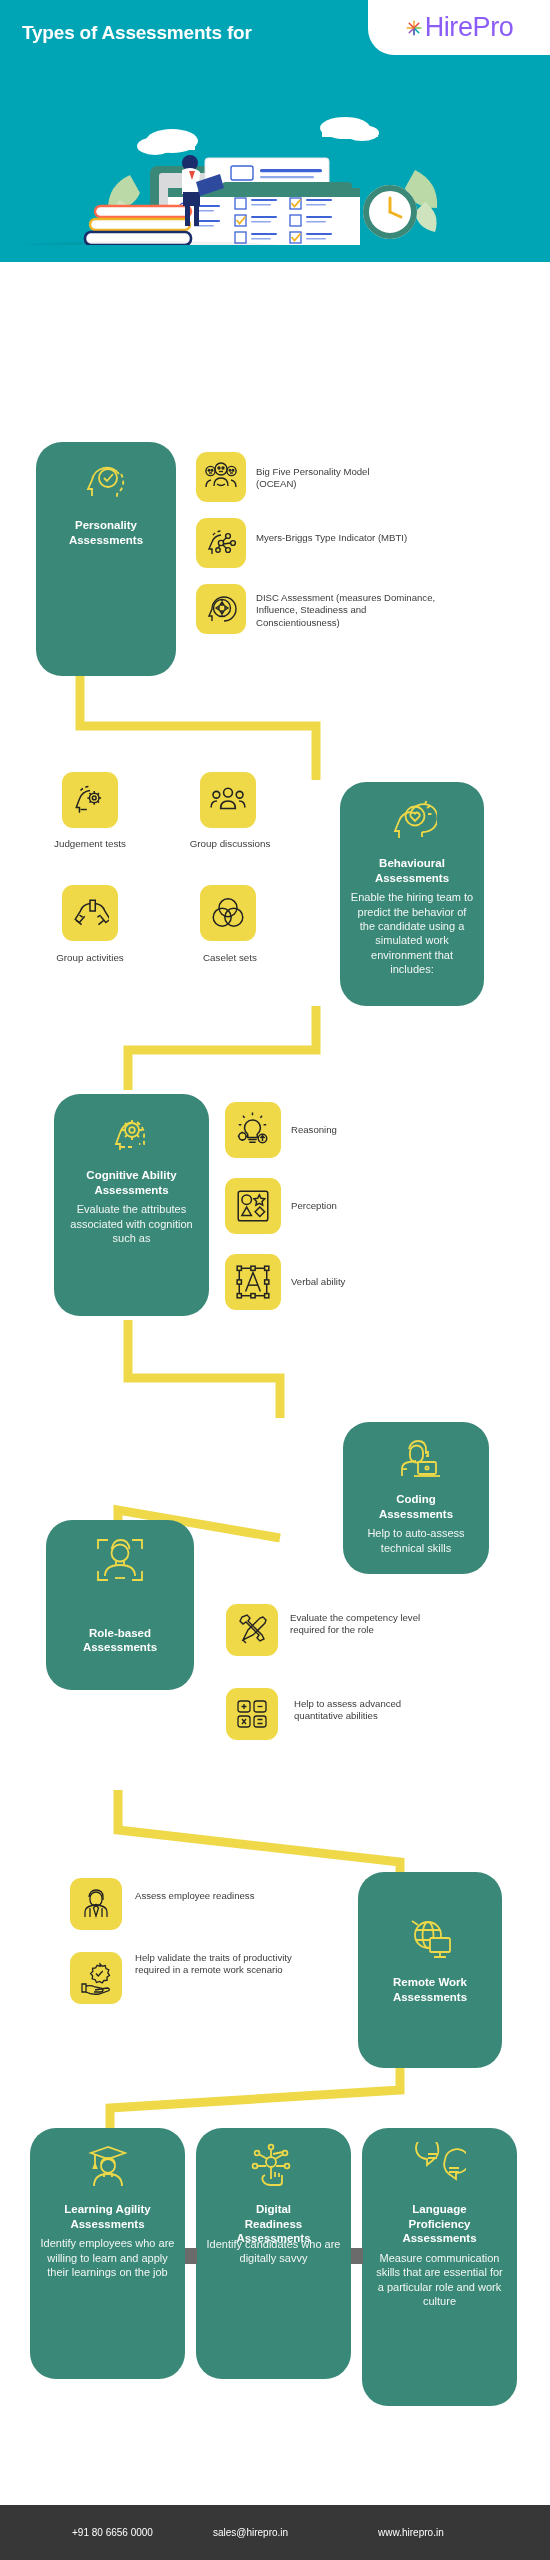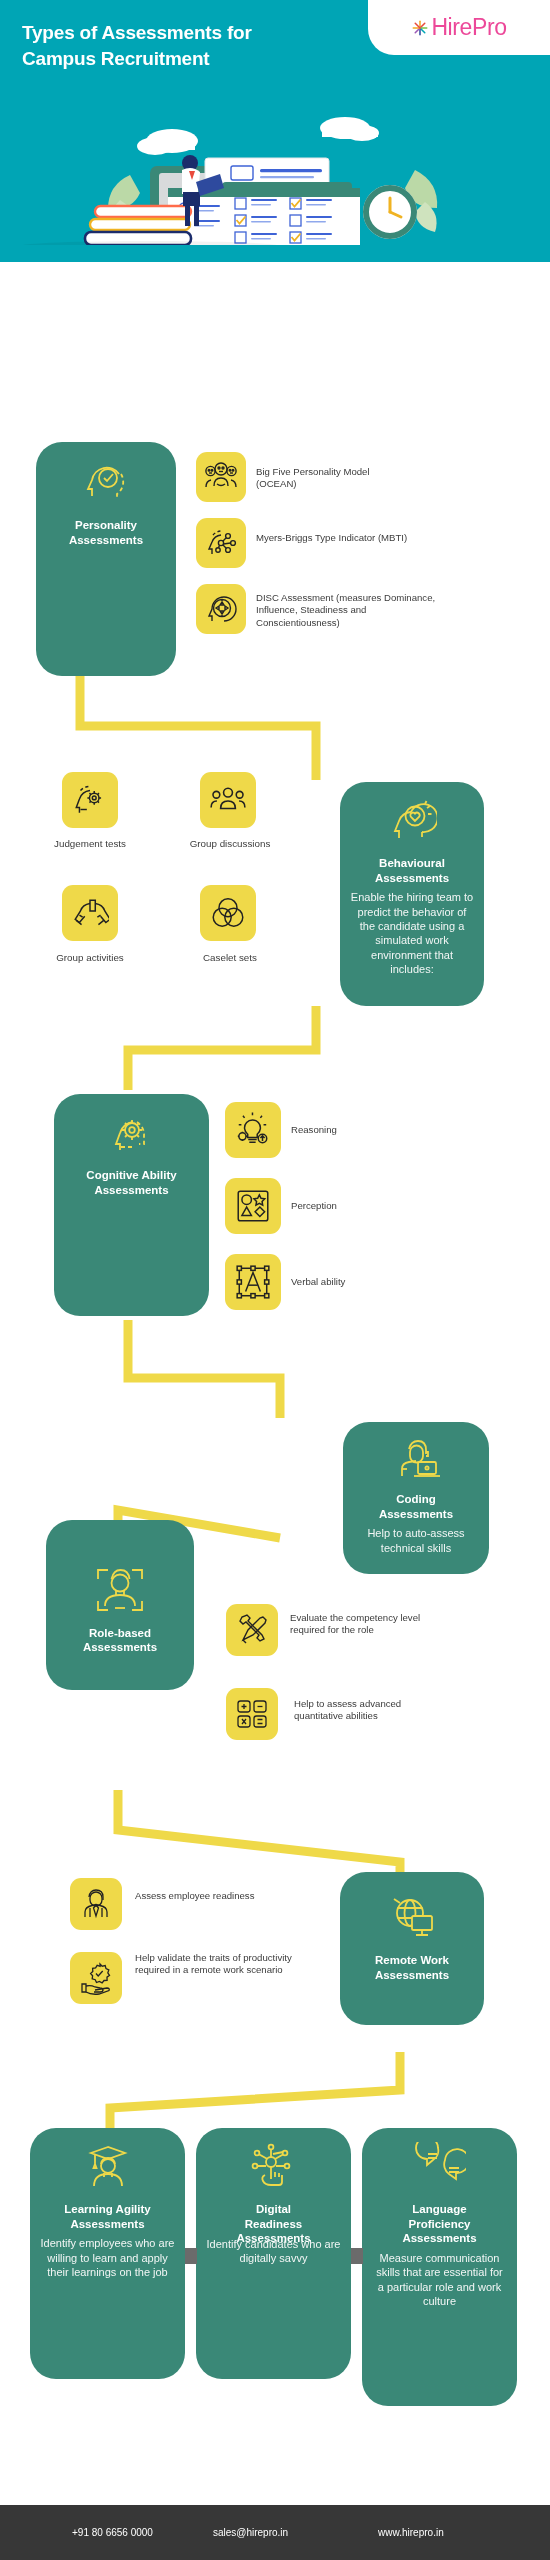--- a/index.html
+++ b/index.html
@@ -15,21 +15,21 @@
     position:absolute; left:22px; top:20px; width:320px;
     color:#fff; font-weight:bold; font-size:19px; line-height:1.38;
     letter-spacing:-0.2px;
   }
   .logo-pill {
     position:absolute; right:0; top:0; width:182px; height:55px;
     background:#fff; border-bottom-left-radius:26px;
     display:flex; align-items:center; justify-content:center; gap:2px;
   }
   .logo-star { width:18px; height:18px; flex:0 0 auto; }
-  .logo-text { font-size:23px; font-weight:500; color:#ec4899; letter-spacing:-0.4px; }
+  .logo-text { font-size:27px; font-weight:500; color:#8b5cf6; letter-spacing:-0.4px; }
 
   
   .illus { position:absolute; left:0; top:70px; width:550px; height:175px; }
 
   
   .flow { position:absolute; left:0; top:0; width:550px; height:2560px; pointer-events:none; }
 
   
   .tcard {
     position:absolute; background:#3A8877; border-radius:26px;
@@ -57,21 +57,20 @@
   .f1 { margin-left:72px; }
   .f2 { margin-left:60px; }
   .f3 { margin-left:90px; }
 </style>
 </head>
 <body>
 
 <div class="hero">
   <div class="hero-title">
     <div>Types of Assessments for</div>
-    <div>Campus Recruitment</div>
   </div>
 
   <div class="logo-pill">
     <span class="logo-star">
       <svg viewBox="0 0 20 20" width="18" height="18">
         <g stroke-width="1.7" stroke-linecap="round">
           <line x1="10" y1="10" x2="10" y2="2.5" stroke="#F5A623"></line>
           <line x1="10" y1="10" x2="15.3" y2="4.7" stroke="#E94B3C"></line>
           <line x1="10" y1="10" x2="17.5" y2="10" stroke="#7AC143"></line>
           <line x1="10" y1="10" x2="15.3" y2="15.3" stroke="#00A5B5"></line>
@@ -310,20 +309,21 @@
       <circle cx="25" cy="22" r="7"></circle>
         <circle cx="25" cy="22" r="2.8"></circle>
       <path d="M25 12 v3 M25 29 v3 M15 22 h3 M32 22 h3 M18 15 l2 2 M30 27 l2 2 M32 15 l-2 2 M20 27 l-2 2"></path>
       <path d="M14 39 h4 M21 39 h4"></path>
     </svg>
   </span>
   <div class="t-title">
     <div>Cognitive Ability</div>
     <div>Assessments</div>
   </div>
+  <div class="t-desc">Evaluate the attributes associated with cognition such as</div>
 </div>
 
 <div class="ytile" style="left:225px; top:1102px; width:56px; height:56px;">
   <svg width="38" height="38" viewBox="0 0 36 36" fill="none" stroke="#222" stroke-width="1.4">
     <path d="M22 22 a7.5 7.5 0 1 0 -9 0 v3 h9 z"></path>
     <path d="M13.5 27 h8 M14.5 29.5 h6"></path>
     <path d="M17.5 4 v-2.5 M10 6.5 l-1.5 -2 M25 6.5 l1.5 -2 M7 13 h-2.5 M28 13 h2.5"></path>
     <circle cx="8" cy="24" r="3.4"></circle>
       <path d="M8 19.6 v1.3 M8 27.1 v1.3 M3.6 24 h1.3 M11.1 24 h1.3"></path>
     <circle cx="27" cy="26" r="4"></circle>
@@ -373,21 +373,21 @@
       <path d="M10 33 h5"></path>
     </svg>
   </span>
   <div class="t-title">
     <div>Coding</div>
     <div>Assessments</div>
   </div>
   <div class="t-desc">Help to auto-assess technical skills</div>
 </div>
 
-<div class="tcard" style="left:46px; top:1520px; width:148px; height:170px; justify-content:flex-end;">
+<div class="tcard" style="left:46px; top:1520px; width:148px; height:170px; justify-content:space-between;">
   <span class="ic">
     <svg width="54" height="52" viewBox="0 0 54 52" fill="none" stroke="#EFD949" stroke-width="1.8">
       <path d="M5 15 v-9 h10 M39 6 h10 v9 M49 37 v9 h-10 M15 46 h-10 v-9"></path>
       <circle cx="27" cy="19" r="8.5"></circle>
       <path d="M18.5 15 q2 -9 9 -9 q8 0 9 9"></path>
       <path d="M12 42 q0 -11 15 -11 q15 0 15 11"></path>
       <path d="M23 27 v4 M31 27 v4"></path>
       <path d="M22 44 h10"></path>
     </svg>
   </span>
@@ -435,21 +435,21 @@
   <svg width="36" height="36" viewBox="0 0 36 36" fill="none" stroke="#222" stroke-width="1.3">
     <path d="M22 4 l2.2 2.2 l3 -.6 l.8 3 l2.8 1.3 l-1 2.9 l1.7 2.6 l-2.5 1.8 l.1 3.1 l-3.1 .2 l-1.9 2.4 l-2.7 -1.5 l-2.9 1.1 l-1.3 -2.8 l-3 -.9 l.4 -3 l-2 -2.3 l2.2 -2.1 l-.2 -3.1 l3 -.4 l1.6 -2.6 l2.9 1 z"></path>
     <path d="M18 13.5 l2.2 2.5 l4.5 -5"></path>
     <path d="M4 24 h4 v8 h-4 z"></path>
     <path d="M8 26 q5 -1 9 1 l5 1 q3 0 3 2 q0 2 -3 2 h-6"></path>
     <path d="M17 30 l12 -2 q3 0 2 2.5 l-10 3.5 q-8 1 -13 -2"></path>
   </svg>
 </div>
 <div class="ylabel" style="left:135px; top:1952px; width:160px;">Help validate the traits of productivity required in a remote work scenario</div>
 
-<div class="tcard" style="left:340px; top:1872px; width:144px; height:153px; justify-content:center;">
+<div class="tcard" style="left:358px; top:1872px; width:144px; height:196px; justify-content:center;">
   <span class="ic">
     <svg width="52" height="50" viewBox="0 0 52 50" fill="none" stroke="#EFD949" stroke-width="1.8">
       <circle cx="24" cy="20" r="13"></circle>
       <ellipse cx="24" cy="20" rx="5.5" ry="13"></ellipse>
       <path d="M11.5 15 h25 M11.5 25 h25"></path>
       <path d="M14 10 l-6 -4"></path>
       <rect x="26" y="23" width="20" height="14" rx="1.6" fill="#3A8877"></rect>
       <path d="M36 37 v5 M30 42 h12"></path>
     </svg>
   </span>

